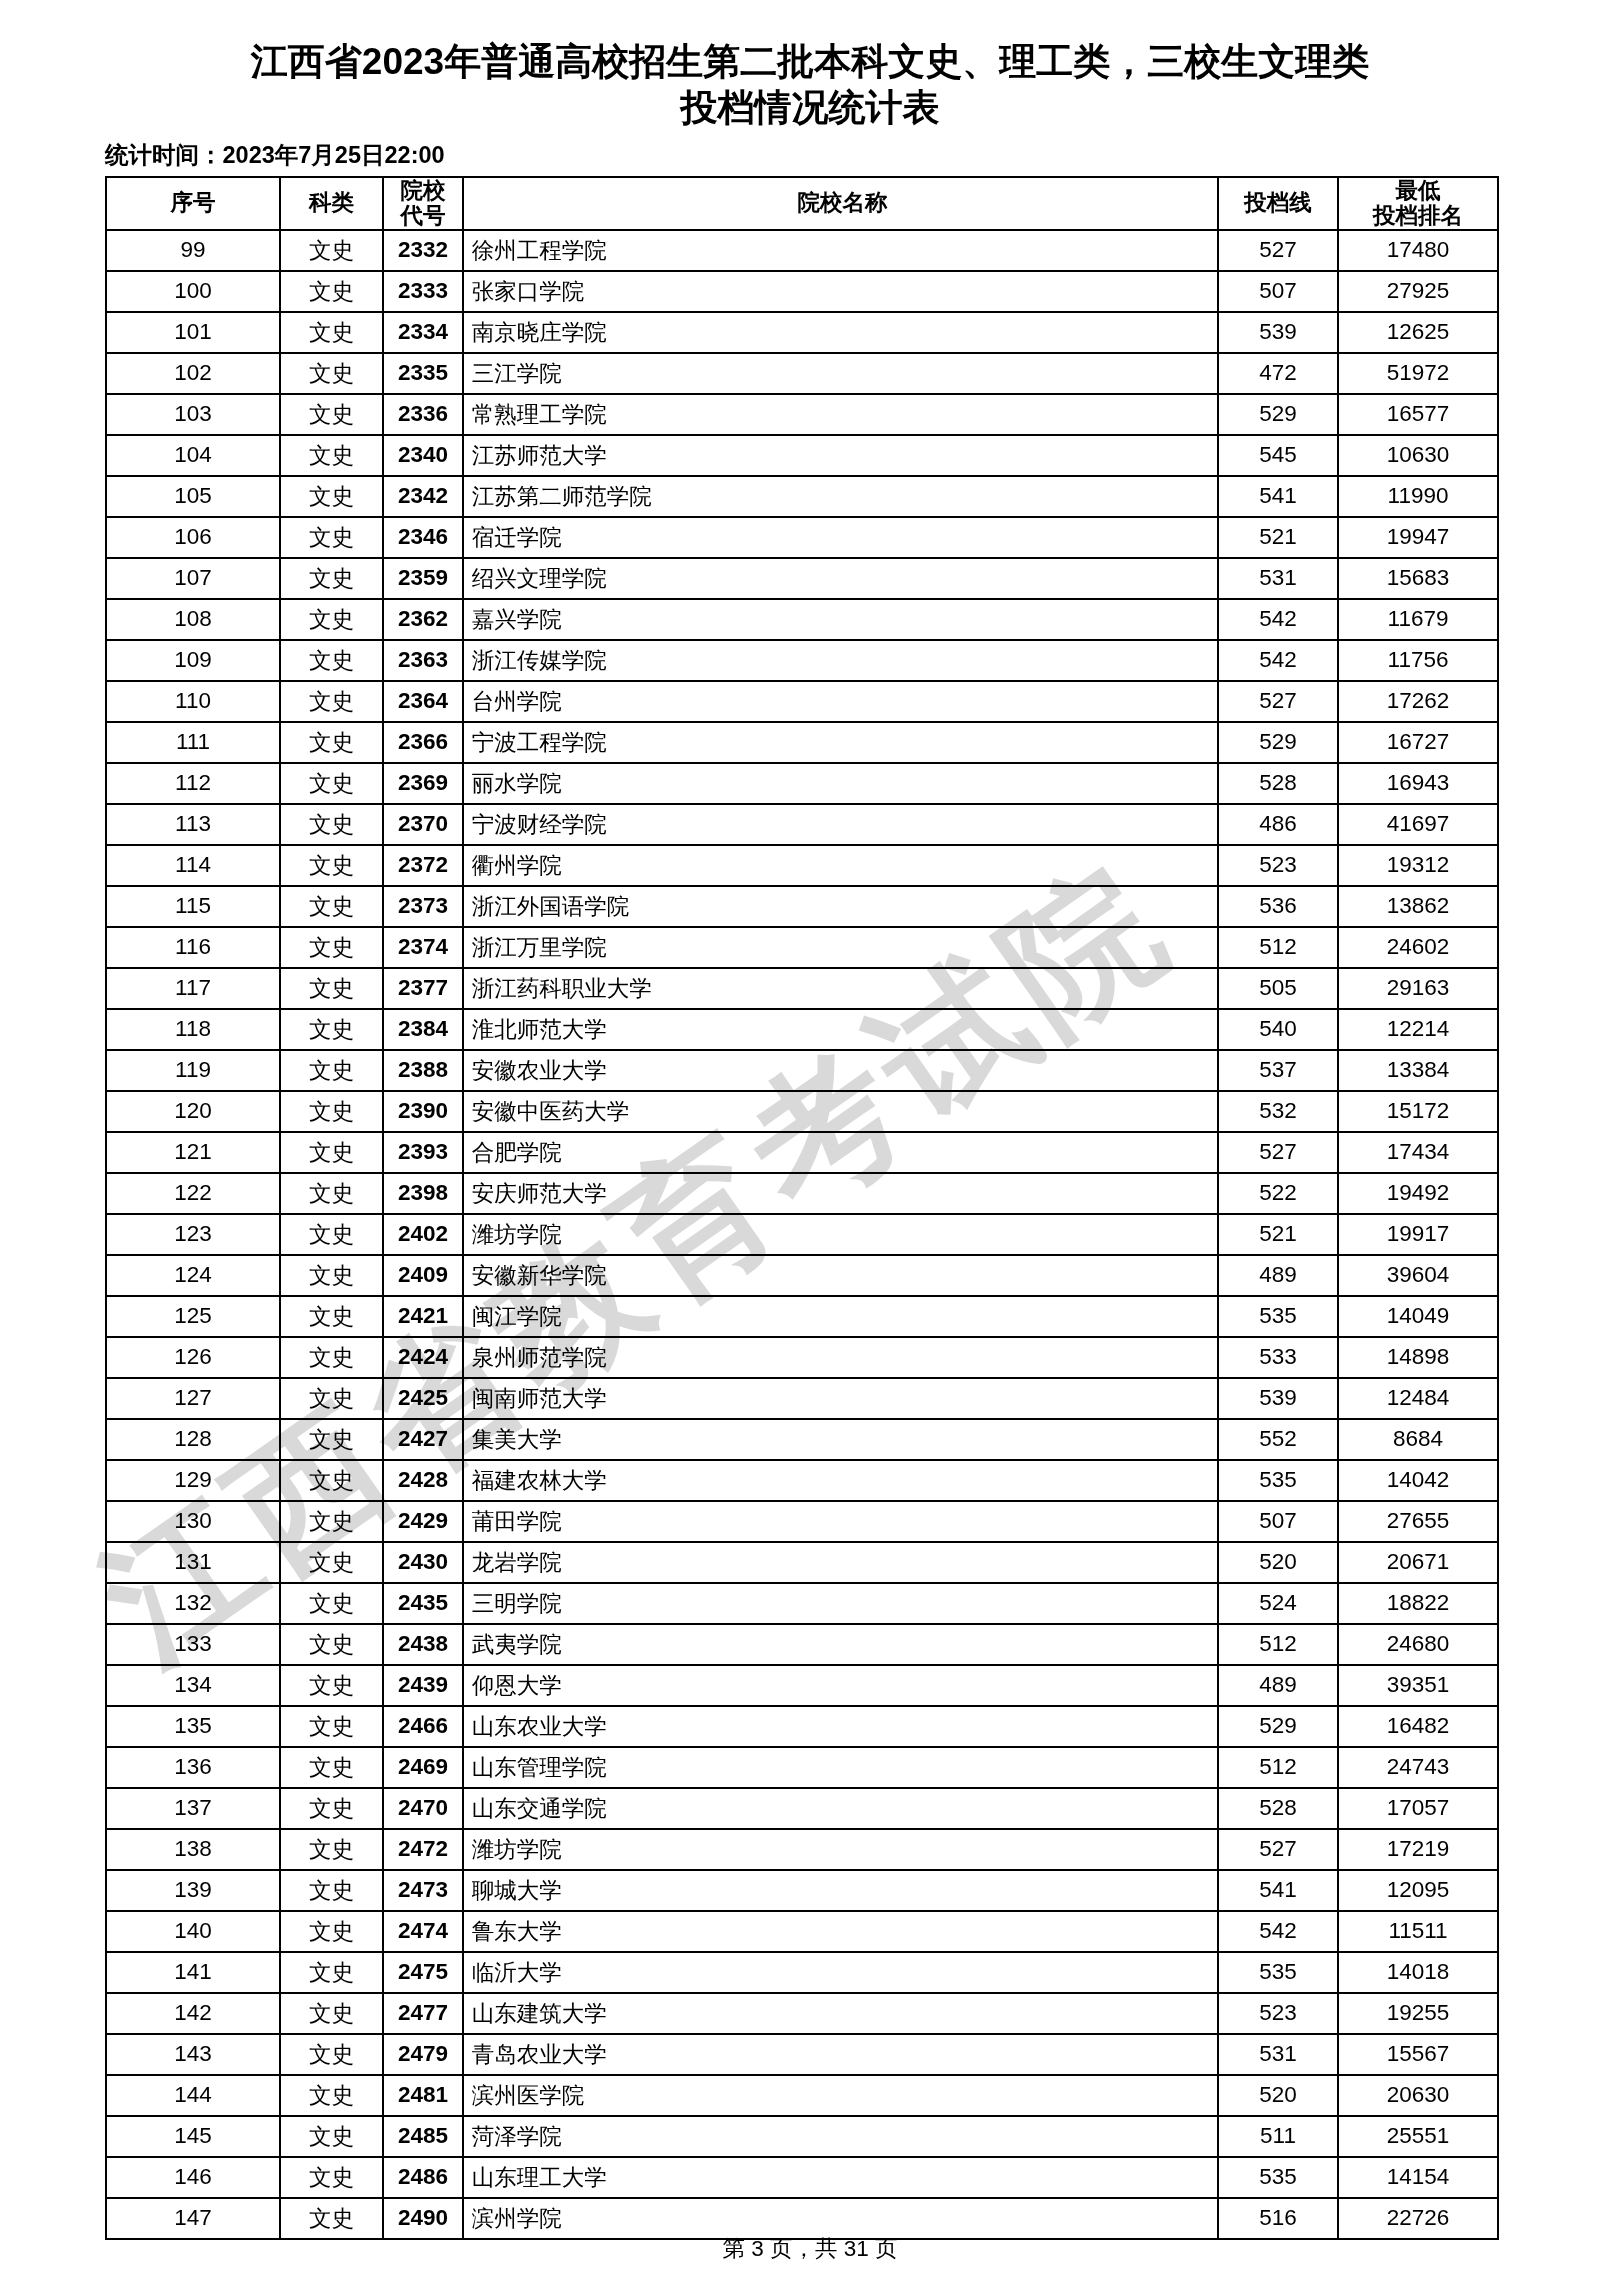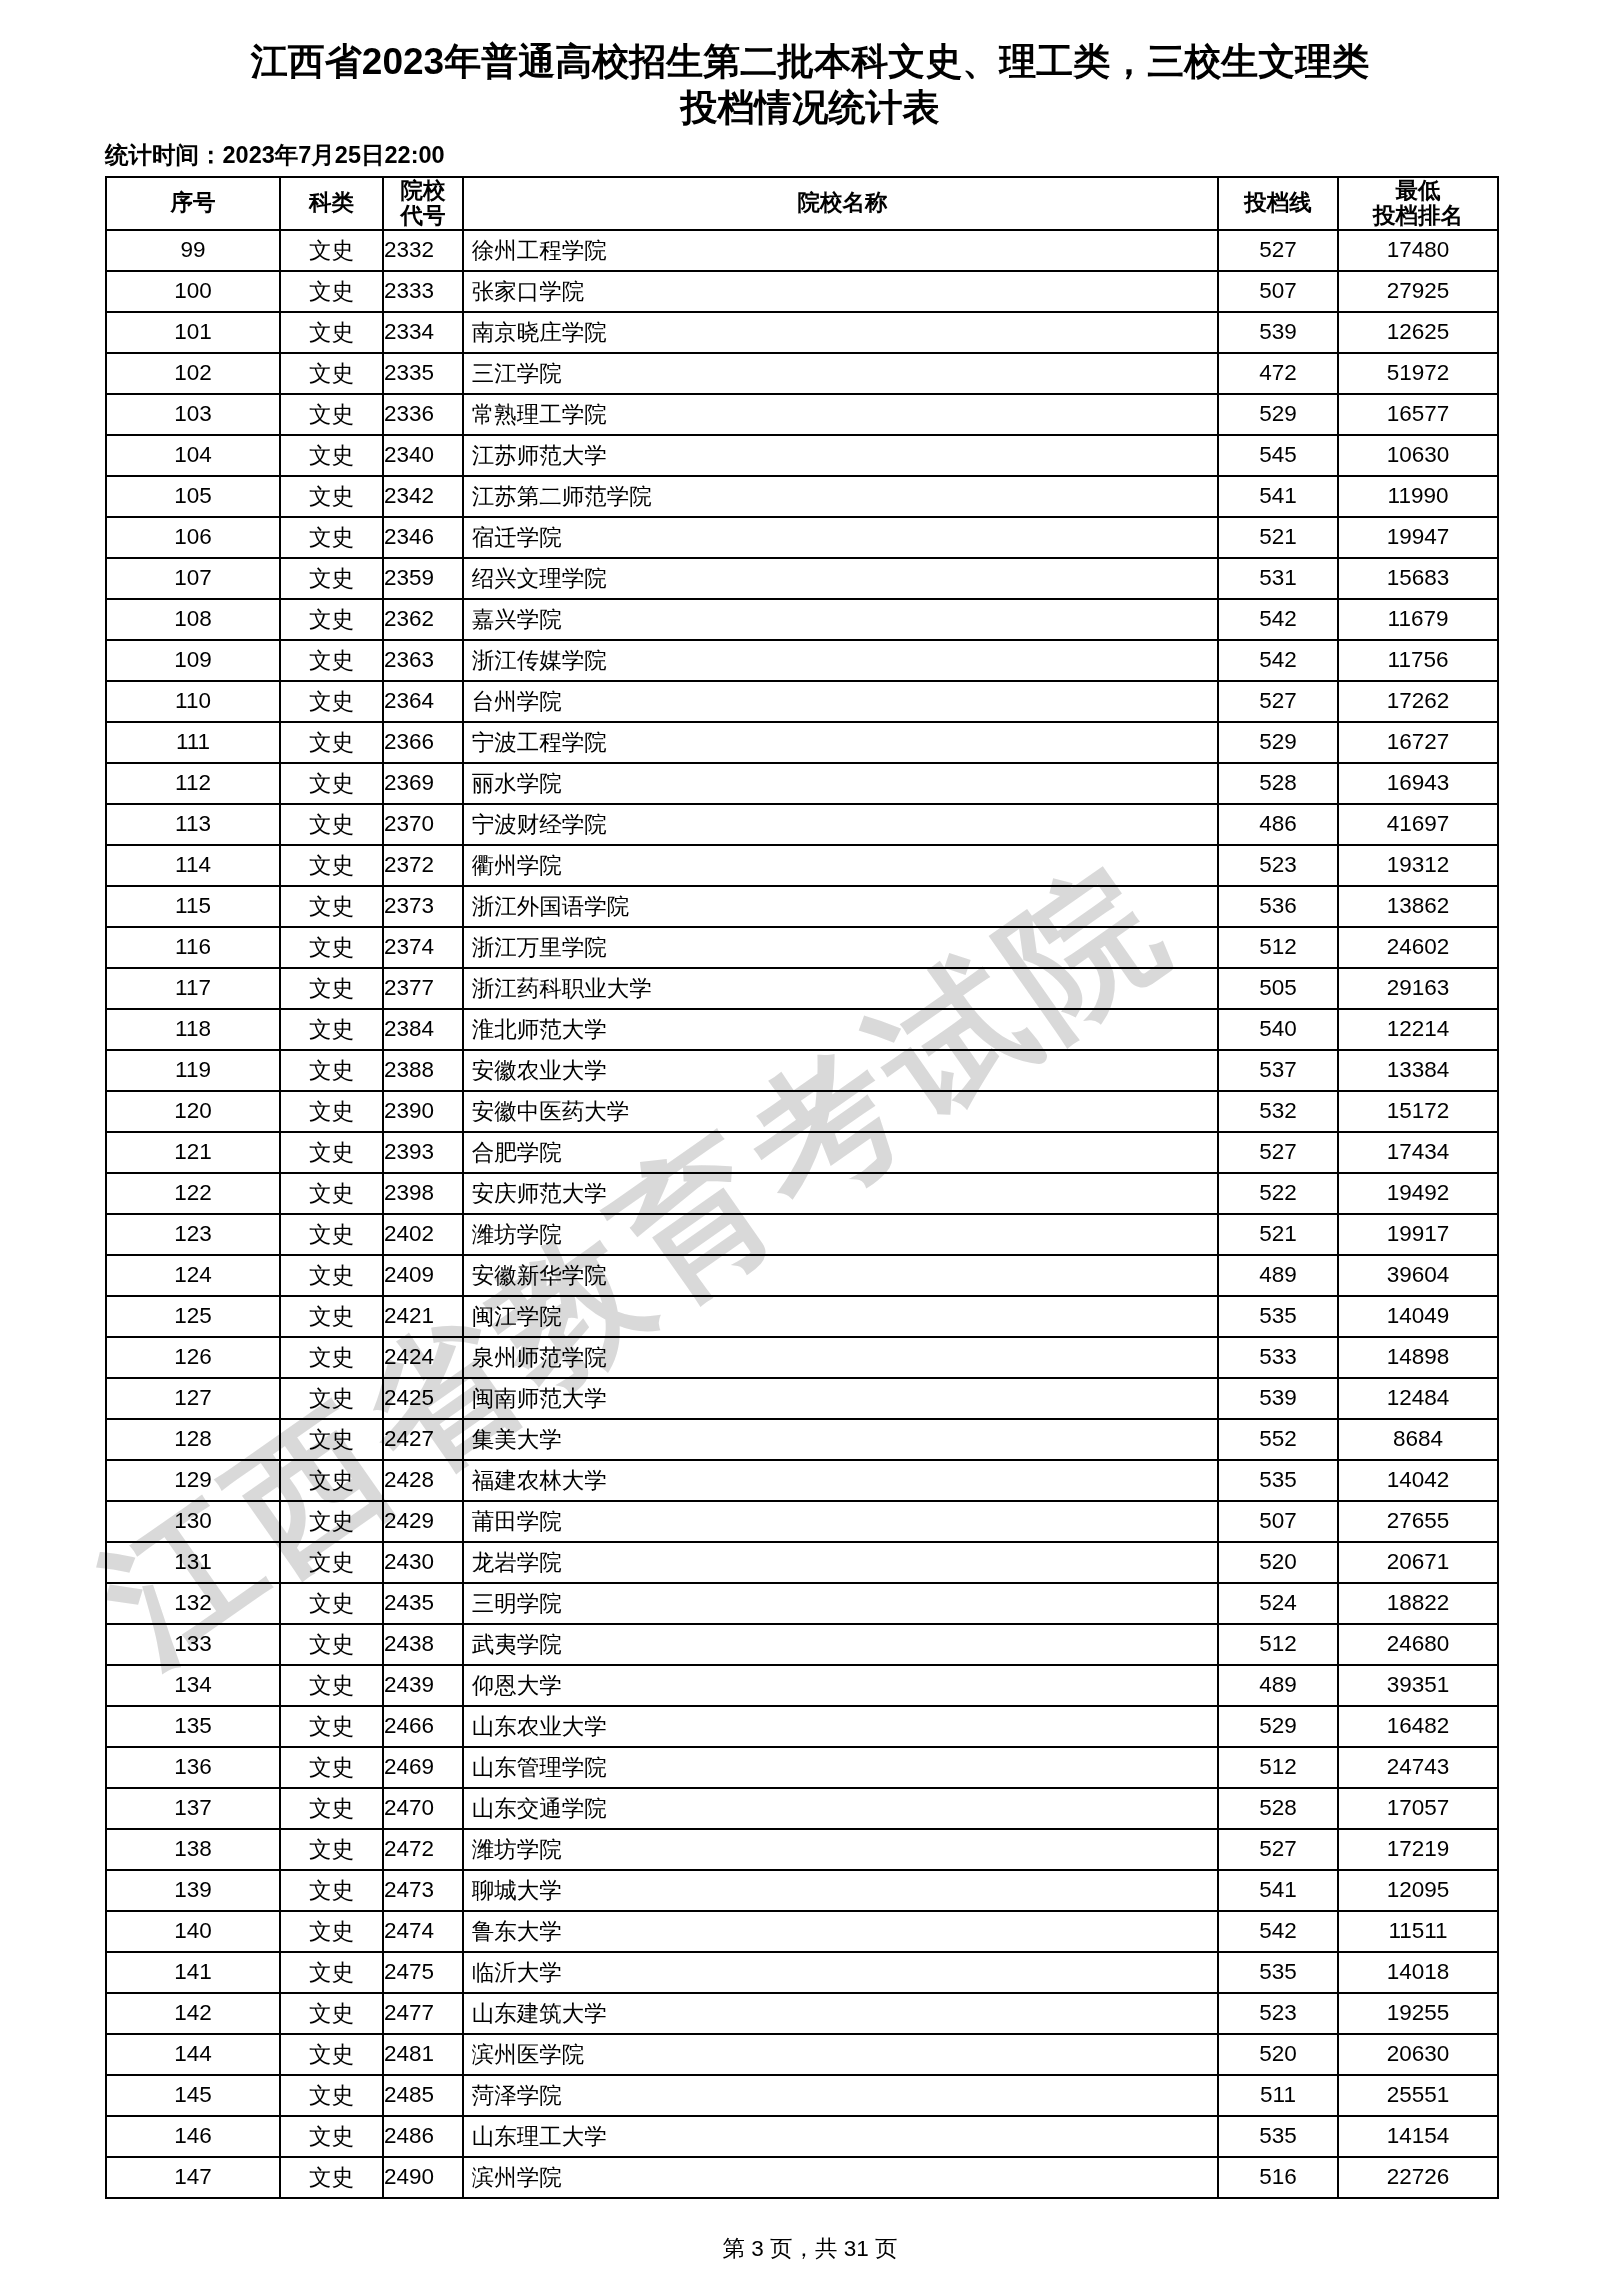--- a/index.html
+++ b/index.html
@@ -58,21 +58,21 @@
   table.admission thead th {
     height: 51px;
     font-weight: bold;
     text-align: center;
     white-space: pre-line;
     line-height: 25.5px;
   }
   table.admission tbody td { height: 41px; }
   .col-seq      { width: 174px; text-align: center; }
   .col-category { width: 103px; text-align: center; margin-left: 40px; }
-  .col-code     { width: 80px;  text-align: left; }
+  .col-code     { width: 80px;  text-align: center; font-weight: bold; }
   .col-name     { width: 755px; text-align: left; padding-left: 7.8px; }
   .col-score    { width: 120px; text-align: center; border-radius: 22px; }
   .col-rank     { width: 160px; text-align: center; margin-top: 12px; }
   .footer {
     position: absolute;
     left: 0;
     right: 0;
     top: 2233px;
     text-align: center;
     font-size: 22.5px;
@@ -461,20 +461,28 @@
           </tr>
           <tr>
             <td class="col-seq">142</td>
             <td class="col-category">文史</td>
             <td class="col-code">2477</td>
             <td class="col-name">山东建筑大学</td>
             <td class="col-score">523</td>
             <td class="col-rank">19255</td>
           </tr>
           <tr>
+            <td class="col-seq">143</td>
+            <td class="col-category">文史</td>
+            <td class="col-code">2479</td>
+            <td class="col-name">青岛农业大学</td>
+            <td class="col-score">531</td>
+            <td class="col-rank">15567</td>
+          </tr>
+          <tr>
             <td class="col-seq">144</td>
             <td class="col-category">文史</td>
             <td class="col-code">2481</td>
             <td class="col-name">滨州医学院</td>
             <td class="col-score">520</td>
             <td class="col-rank">20630</td>
           </tr>
           <tr>
             <td class="col-seq">145</td>
             <td class="col-category">文史</td>

